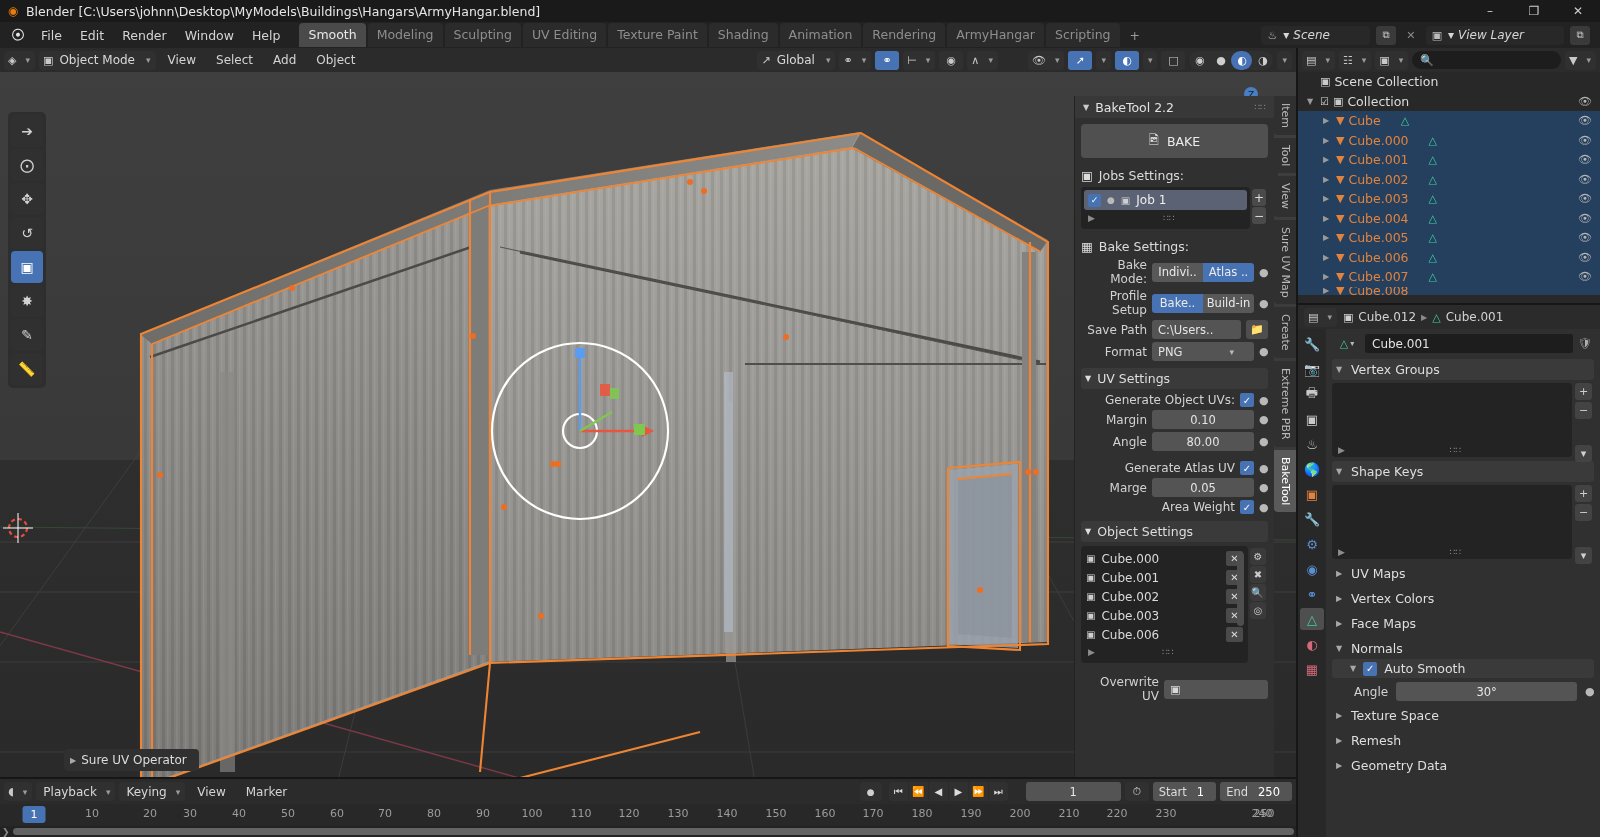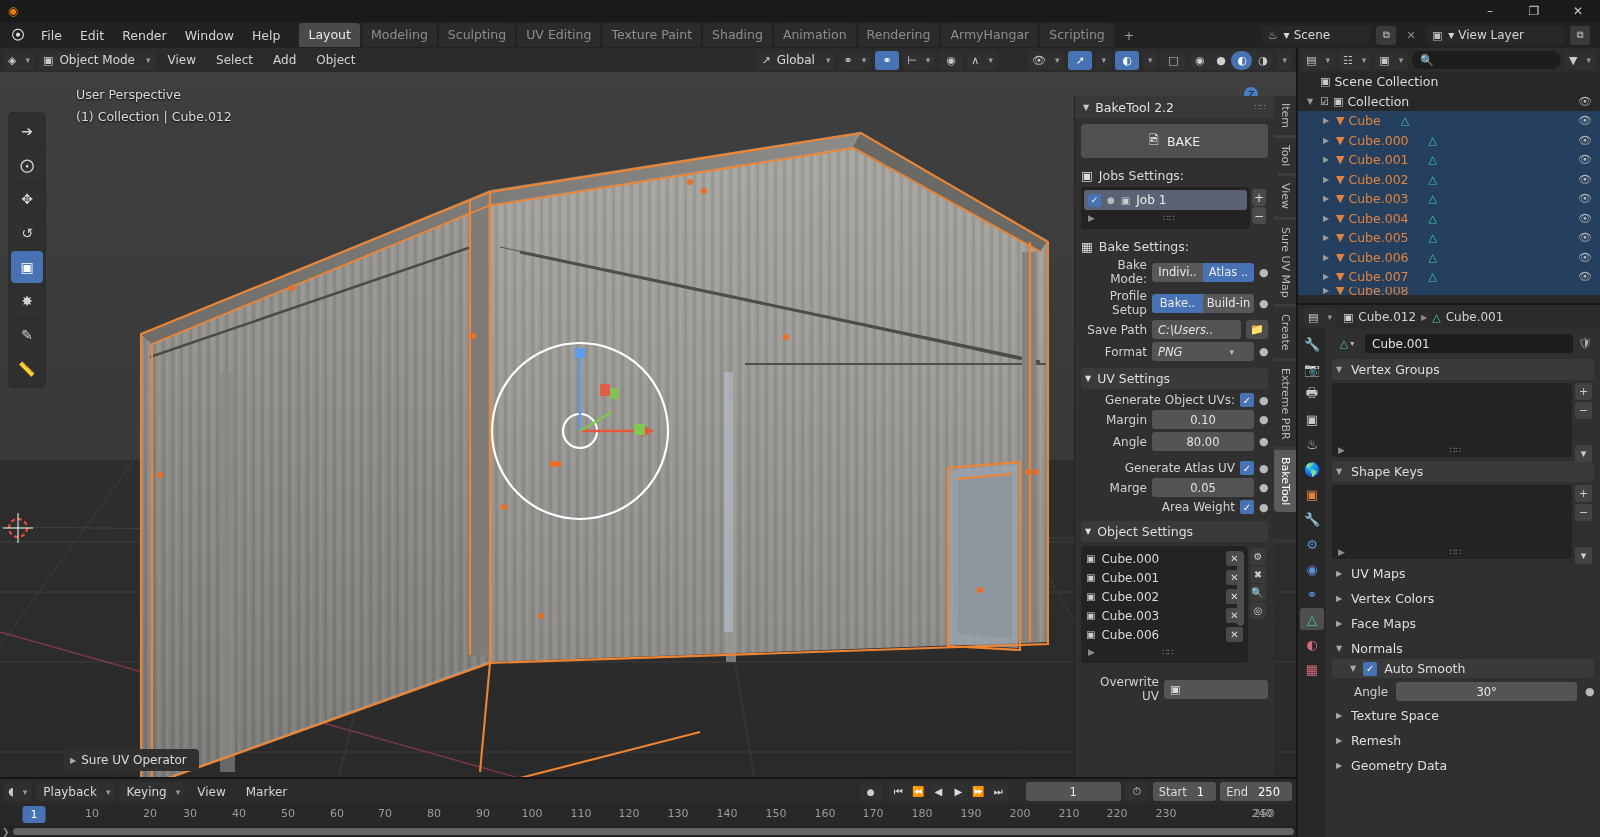--- a/index.html
+++ b/index.html
@@ -20,21 +20,21 @@
   .menu-item { padding:3px 9px; font-size:12.5px; color:#d4d4d4; border-radius:3px; }
   .ws-tabs { display:flex; align-items:center; margin-left:10px; gap:2px; }
   .ws-tab { padding:4px 9px 5px; font-size:12.5px; color:#8e8e8e; background:#2b2b2b;
     border-radius:4px 4px 0 0; }
   .ws-tab.active { background:#4a4a4a; color:#e8e8e8; }
   .ws-plus { padding:3px 8px; color:#9a9a9a; }
   .topbar-right { margin-left:auto; display:flex; align-items:center; gap:6px; padding-right:6px; }
   .field { background:#282828; border-radius:4px; height:19px; display:flex; align-items:center;
     font-size:12px; color:#d6d6d6; }
   .field .ico { width:22px; text-align:center; color:#bdbdbd; font-size:11px; }
-  .field .val { padding:0 40px 0 4px; }
+  .field .val { padding:0 40px 0 4px;font-style:italic; }
   .btn-sq { width:20px; height:19px; background:#3a3a3a; border-radius:3px;
     display:flex; align-items:center; justify-content:center; font-size:10px; color:#c8c8c8; }
   .btn-flat { width:18px; height:19px; display:flex; align-items:center; justify-content:center;
     font-size:11px; color:#8a8a8a; }
 
   
   .workspace { display:flex; height:calc(837px - 22px - 26px); }
   .left-col { width:1296px; position:relative; display:flex; flex-direction:column; }
   .right-col { width:304px; display:flex; flex-direction:column; border-left:2px solid #161616; }
 
@@ -98,21 +98,21 @@
   .row { display:flex; align-items:center; margin:3px 0; gap:5px; }
   .row .lbl { font-size:12px; color:#d2d2d2; text-align:right; }
   .tgl2 { display:flex; flex:1; }
   .tgl2 span { flex:1; height:19px; font-size:11.5px; display:flex; align-items:center;
     justify-content:center; background:#585858; color:#eaeaea; overflow:hidden; white-space:nowrap; }
   .tgl2 span:first-child { border-radius:3px 0 0 3px; }
   .tgl2 span:last-child { border-radius:0 3px 3px 0; }
   .tgl2 span.on { background:#4772b3; }
   .val-field { flex:1; height:19px; background:#545454; border-radius:3px; display:flex;
     align-items:center; justify-content:center; font-size:11.5px; color:#e4e4e4; }
-  .val-field.left { justify-content:flex-start; padding-left:6px;font-style:italic; }
+  .val-field.left { justify-content:flex-start; padding-left:6px; }
   .dot { width:9px; color:#b9b9b9; font-size:11px; text-align:center; }
   .sec-head { display:flex; align-items:center; gap:6px; font-size:12.5px; color:#dfdfdf;
     background:#3a3a3a; padding:3px 4px; border-radius:3px; margin:7px 0 4px; }
   .chk { width:14px; height:14px; border-radius:2px; background:#4772b3; color:#fff;
     font-size:10px; display:flex; align-items:center; justify-content:center; }
   .obj-list { background:#232323; border-radius:4px; padding:3px; position:relative; margin-top:2px; }
   .obj-row { height:19px; display:flex; align-items:center; gap:6px; padding:0 2px;
     font-size:12px; color:#dadada; }
   .obj-row .x { margin-left:auto; width:17px; height:15px; background:#4a4a4a; border-radius:2px;
     display:flex; align-items:center; justify-content:center; font-size:10px; color:#ddd; }
@@ -196,35 +196,36 @@
   .pr-angle .fv { flex:1; height:19px; background:#545454; border-radius:3px; display:flex;
     align-items:center; justify-content:center; font-size:11.5px; color:#e8e8e8; }
 
   .inner-chk { display:flex; align-items:center; gap:7px; padding:2px 4px 2px 18px; font-size:12.5px; color:#dfdfdf; }
 </style>
 </head>
 <body>
 
 <div class="titlebar">
   <div class="tb-icon">◉</div>
+  <div class="tb-title">Blender [C:\Users\johnn\Desktop\MyModels\Buildings\Hangars\ArmyHangar.blend]</div>
   <div class="tb-spacer"></div>
   <div class="tb-btn">–</div>
   <div class="tb-btn">❐</div>
   <div class="tb-btn close">✕</div>
 </div>
 
 <div class="topbar">
   <div class="blender-logo">⦿</div>
   <div class="menu-item">File</div>
   <div class="menu-item">Edit</div>
   <div class="menu-item">Render</div>
   <div class="menu-item">Window</div>
   <div class="menu-item">Help</div>
   <div class="ws-tabs">
-    <div class="ws-tab active">Layout</div>
+    <div class="ws-tab active">Smooth</div>
     <div class="ws-tab">Modeling</div>
     <div class="ws-tab">Sculpting</div>
     <div class="ws-tab">UV Editing</div>
     <div class="ws-tab">Texture Paint</div>
     <div class="ws-tab">Shading</div>
     <div class="ws-tab">Animation</div>
     <div class="ws-tab">Rendering</div>
     <div class="ws-tab">ArmyHangar</div>
     <div class="ws-tab">Scripting</div>
     <div class="ws-plus">+</div>
@@ -422,24 +423,20 @@
             <rect x="575" y="276" width="10" height="10" fill="#5a9cf0"></rect>
             <line x1="580" y1="359" x2="642" y2="359" stroke="#e8563f" stroke-width="2.4"></line>
             <polygon points="642,353 654,359 642,365" fill="#e8563f"></polygon>
             <line x1="580" y1="359" x2="612" y2="340" stroke="#7ec850" stroke-width="2.2"></line>
             <rect x="634" y="352" width="11" height="11" fill="#7ec850"></rect>
             <rect x="600" y="312" width="10" height="12" fill="#e8563f" opacity="0.9"></rect>
             <rect x="610" y="316" width="9" height="11" fill="#7ec850" opacity="0.9"></rect>
           </g>
         </svg>
 
-        <div class="vp-text">
-          <div>User Perspective</div>
-          <div>(1) Collection | Cube.012</div>
-        </div>
 
         <div class="vp-toolbar">
           <div class="tool-btn">➔</div>
           <div class="tool-btn">⨀</div>
           <div class="tool-btn">✥</div>
           <div class="tool-btn">↺</div>
           <div class="tool-btn active">▣</div>
           <div class="tool-btn">✸</div>
           <div class="tool-btn">✎</div>
           <div class="tool-btn">📏</div>

